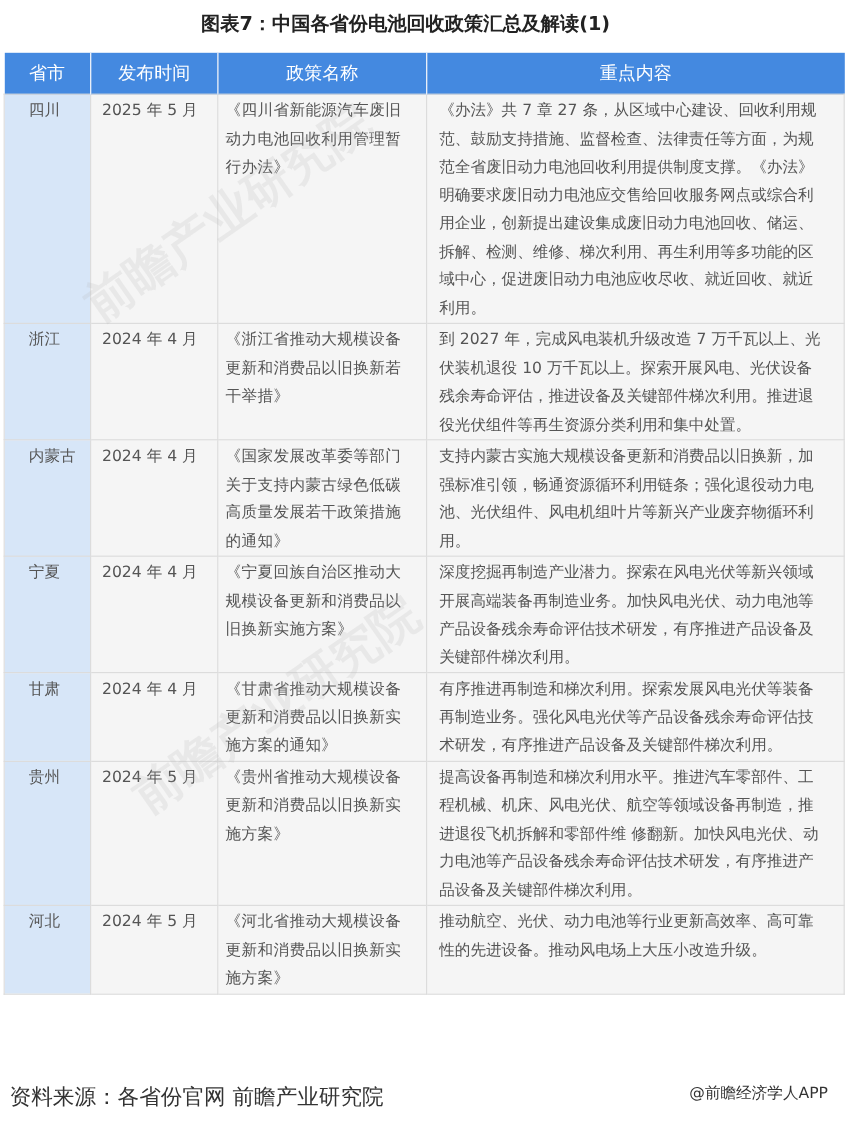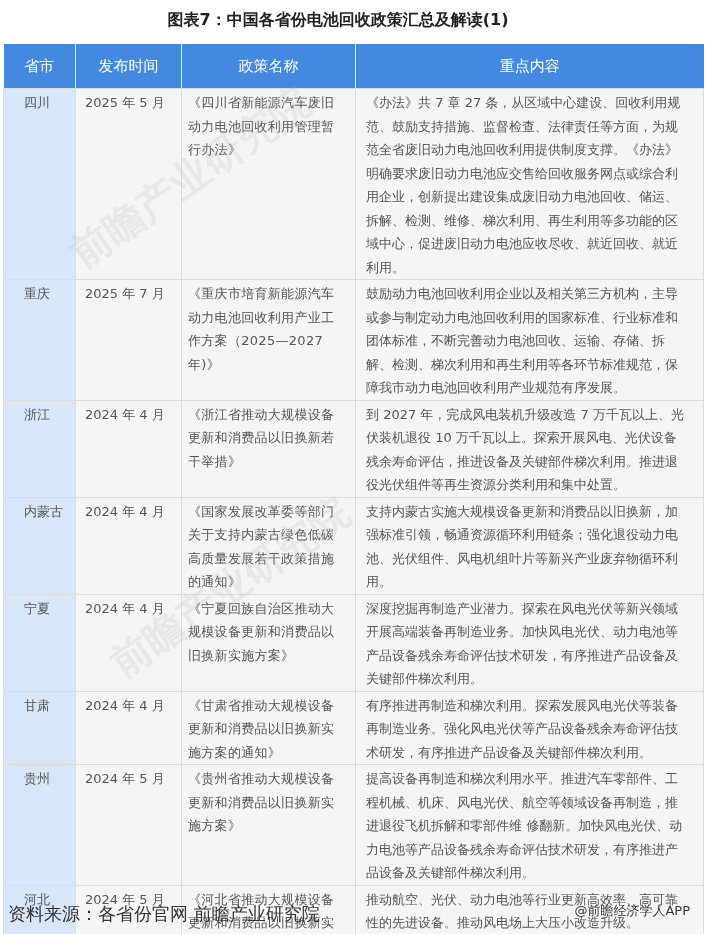--- a/index.html
+++ b/index.html
@@ -3,21 +3,21 @@
 <meta charset="utf-8">
 <style>
   html, body { margin:0; padding:0; background:#ffffff; }
   body { width:706px; height:934px; position:relative; overflow:hidden;
          font-family:"DejaVu Sans","Liberation Sans",sans-serif; color:#555; }
   .title { position:absolute; top:10px; left:0; width:676px; text-align:center;
            font-size:16px; font-weight:bold; color:#222; letter-spacing:0px; }
   table.policy { position:absolute; top:44px; left:3px; width:700px;
                  border-collapse:collapse; table-layout:fixed; }
   table.policy th { background:#4489e0; color:#fff; font-weight:normal; font-size:15px;
-                    height:44px; border-right:1px solid #e8eef8; text-align:center; padding:0; }
+                    height:34px; border-right:1px solid #e8eef8; text-align:center; padding:0; }
   table.policy th:last-child { border-right:none;margin-top:29px; }
   table.policy td { vertical-align:top; font-size:13px; line-height:23.5px;
                     border:1px solid #dcdcdc; padding:2px 6px 0 7px; color:#555;
                     background:#f5f5f5; }
   table.policy td.prov { background:#d7e6f8; padding-left:20px; }
   table.policy td.date { padding-left:9px;margin-top:13px; }
   table.policy td.name { padding-left:6px; padding-right:12px; letter-spacing:0.3px; }
   table.policy td.content { padding-left:10px; padding-right:18px; }
   .footer-left { position:absolute; top:902px; left:8px; font-size:18px; color:#333; }
   .footer-right { position:absolute; top:902px; right:16px; font-size:13px; color:#333; }
@@ -43,26 +43,20 @@
       <th>政策名称</th>
       <th>重点内容</th>
     </tr>
   </thead>
   <tbody>
     <tr style="height:164px">
       <td class="prov">四川</td>
       <td class="date">2025 年 5 月</td>
       <td class="name">《四川省新能源汽车废旧动力电池回收利用管理暂行办法》</td>
       <td class="content">《办法》共 7 章 27 条，从区域中心建设、回收利用规范、鼓励支持措施、监督检查、法律责任等方面，为规范全省废旧动力电池回收利用提供制度支撑。《办法》明确要求废旧动力电池应交售给回收服务网点或综合利用企业，创新提出建设集成废旧动力电池回收、储运、拆解、检测、维修、梯次利用、再生利用等多功能的区域中心，促进废旧动力电池应收尽收、就近回收、就近利用。</td>
-    </tr>
-    <tr style="height:112px">
-      <td class="prov">重庆</td>
-      <td class="date">2025 年 7 月</td>
-      <td class="name">《重庆市培育新能源汽车动力电池回收利用产业工作方案（2025—2027 年)》</td>
-      <td class="content">鼓励动力电池回收利用企业以及相关第三方机构，主导或参与制定动力电池回收利用的国家标准、行业标准和团体标准，不断完善动力电池回收、运输、存储、拆解、检测、梯次利用和再生利用等各环节标准规范，保障我市动力电池回收利用产业规范有序发展。</td>
     </tr>
     <tr style="height:94px">
       <td class="prov">浙江</td>
       <td class="date">2024 年 4 月</td>
       <td class="name">《浙江省推动大规模设备更新和消费品以旧换新若干举措》</td>
       <td class="content">到 2027 年，完成风电装机升级改造 7 万千瓦以上、光伏装机退役 10 万千瓦以上。探索开展风电、光伏设备残余寿命评估，推进设备及关键部件梯次利用。推进退役光伏组件等再生资源分类利用和集中处置。</td>
     </tr>
     <tr style="height:94px">
       <td class="prov">内蒙古</td>
       <td class="date">2024 年 4 月</td>

